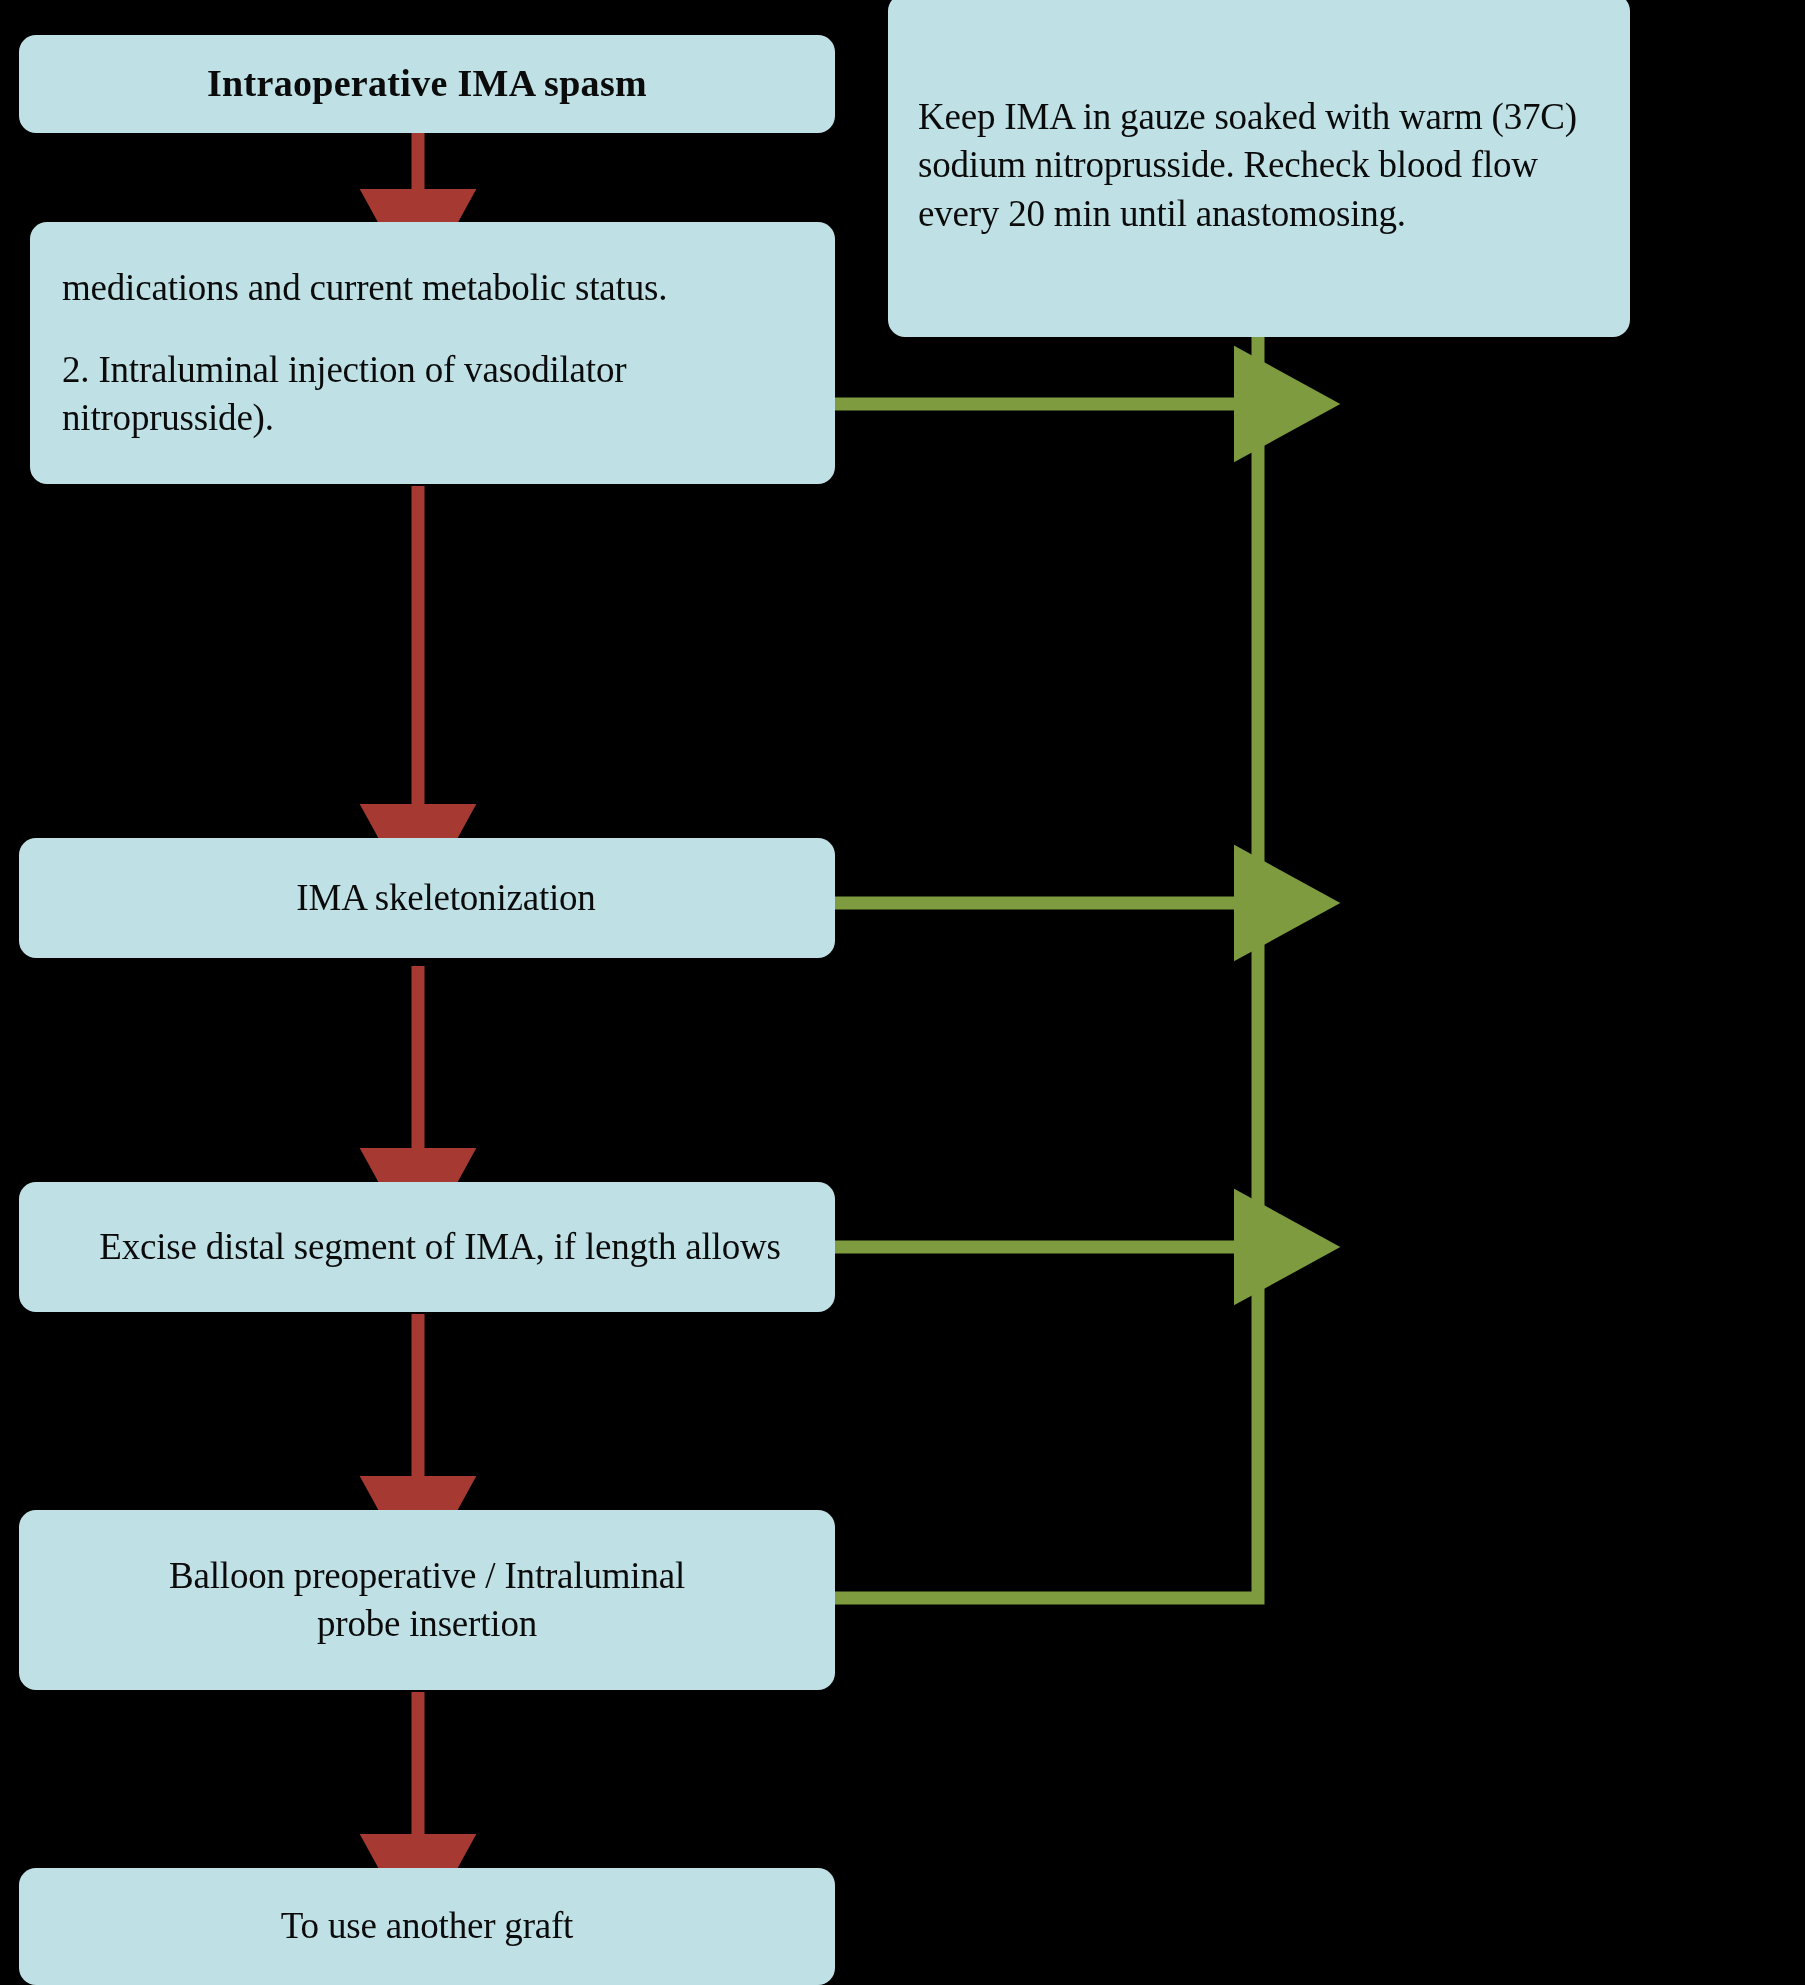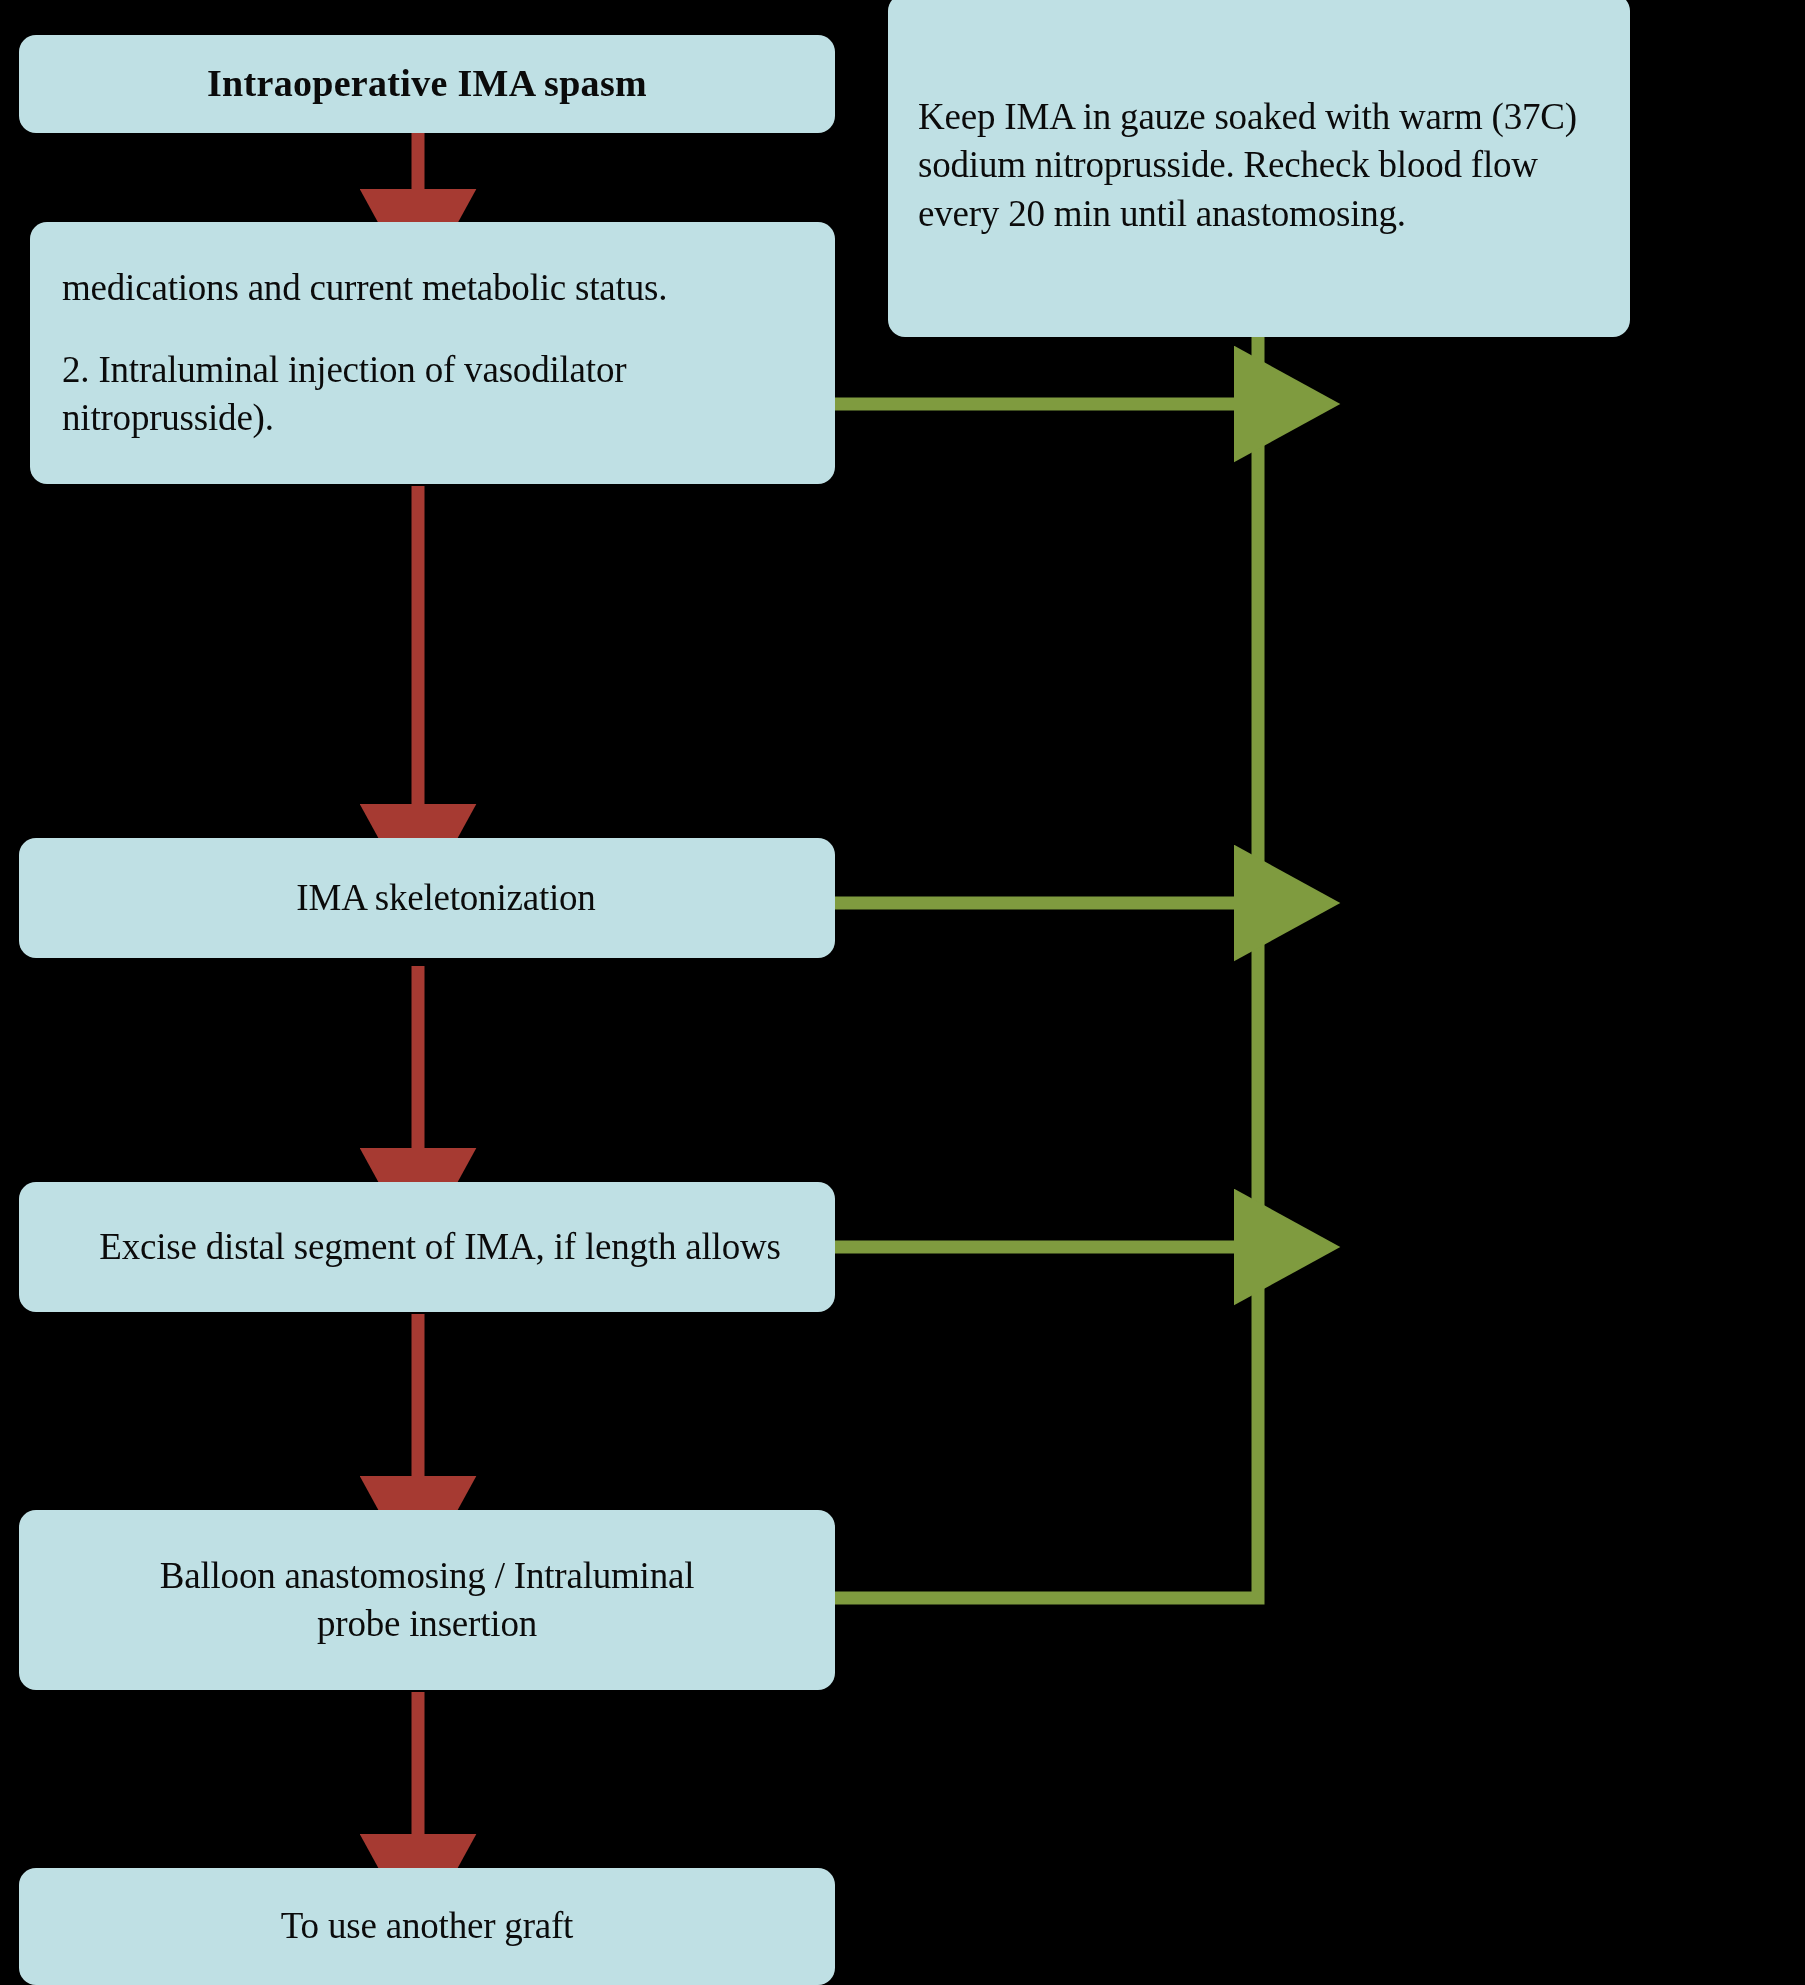--- a/index.html
+++ b/index.html
@@ -114,21 +114,21 @@
 
   <div class="node center" id="box-skeleton">
     <div class="txt">IMA skeletonization</div>
   </div>
 
   <div class="node center" id="box-excise">
     <div class="txt">Excise distal segment of IMA, if length allows</div>
   </div>
 
   <div class="node center" id="box-balloon">
-    <div class="txt">Balloon anastomosing / Intraluminal</div>
+    <div class="txt">Balloon preoperative / Intraluminal</div>
     <div class="txt">probe insertion</div>
   </div>
 
   <div class="node center" id="box-graft">
     <div class="txt">To use another graft</div>
   </div>
 
 </div>
 
 </body></html>

